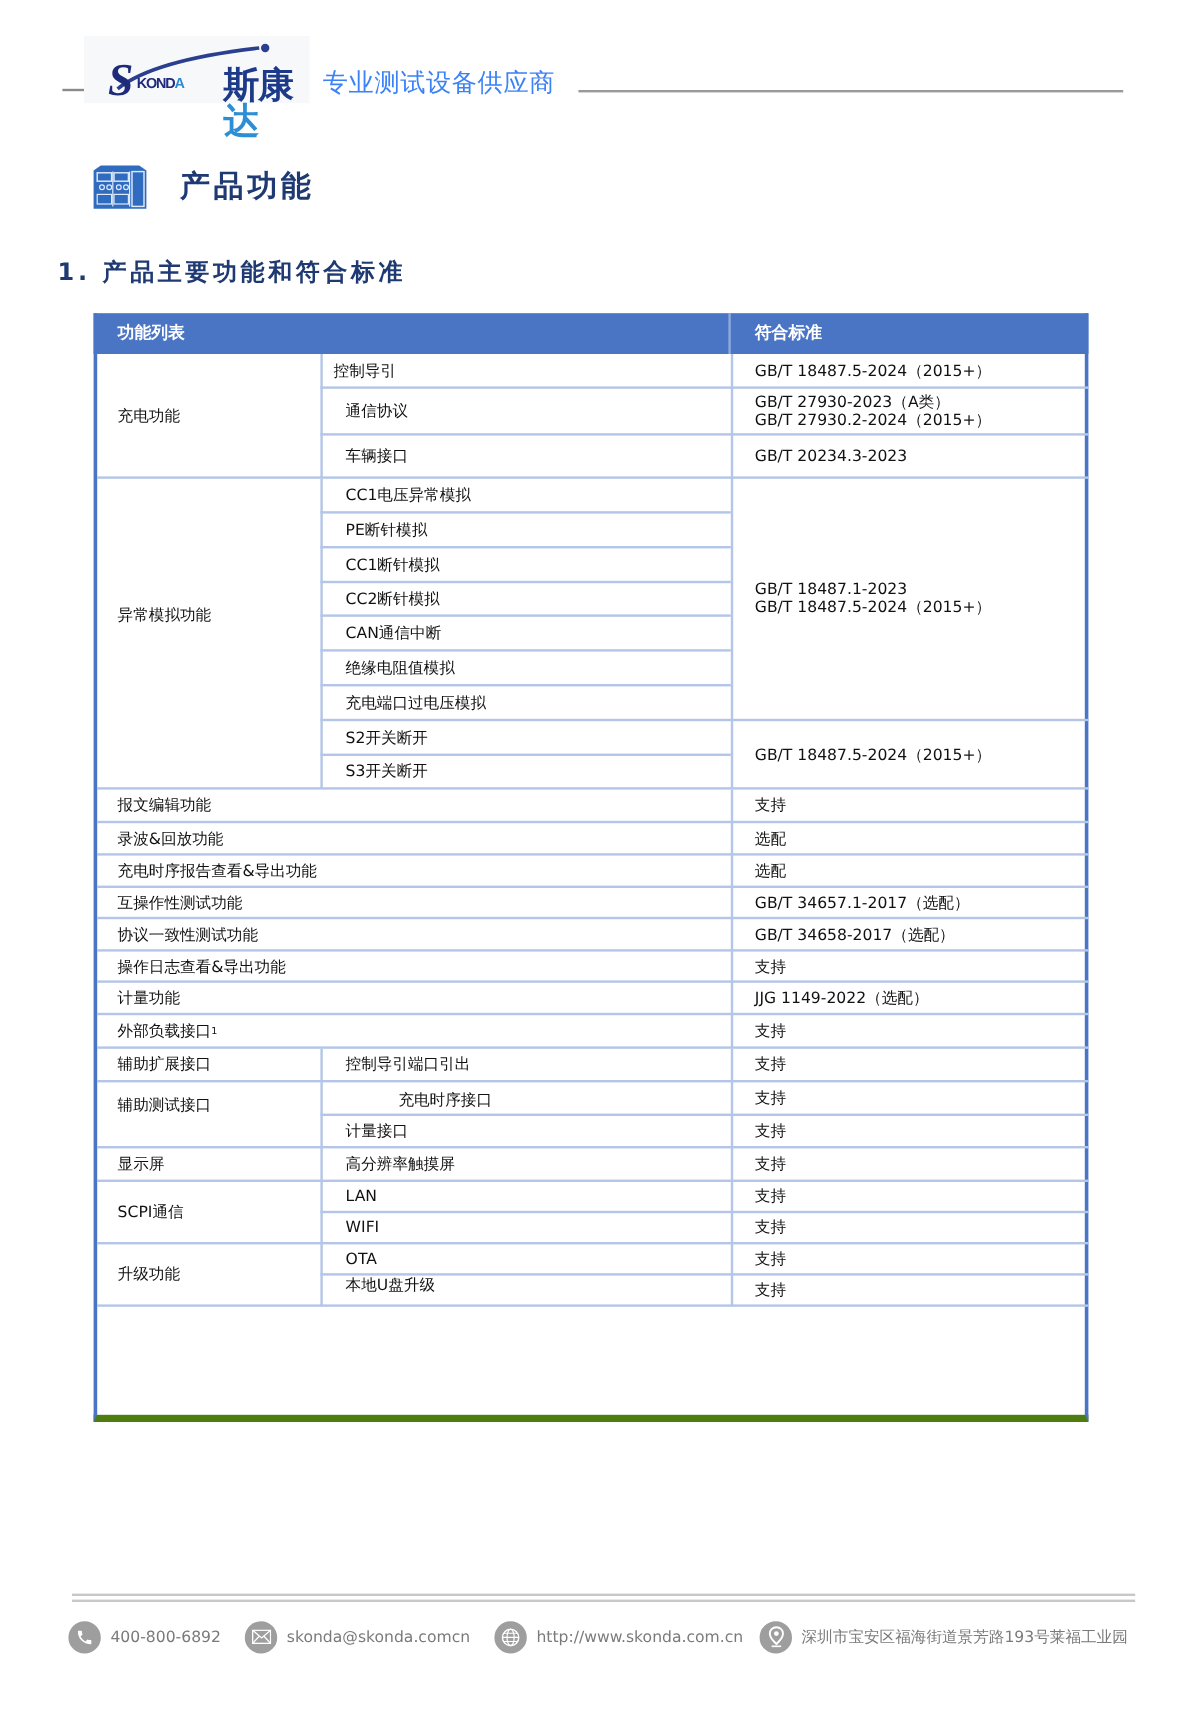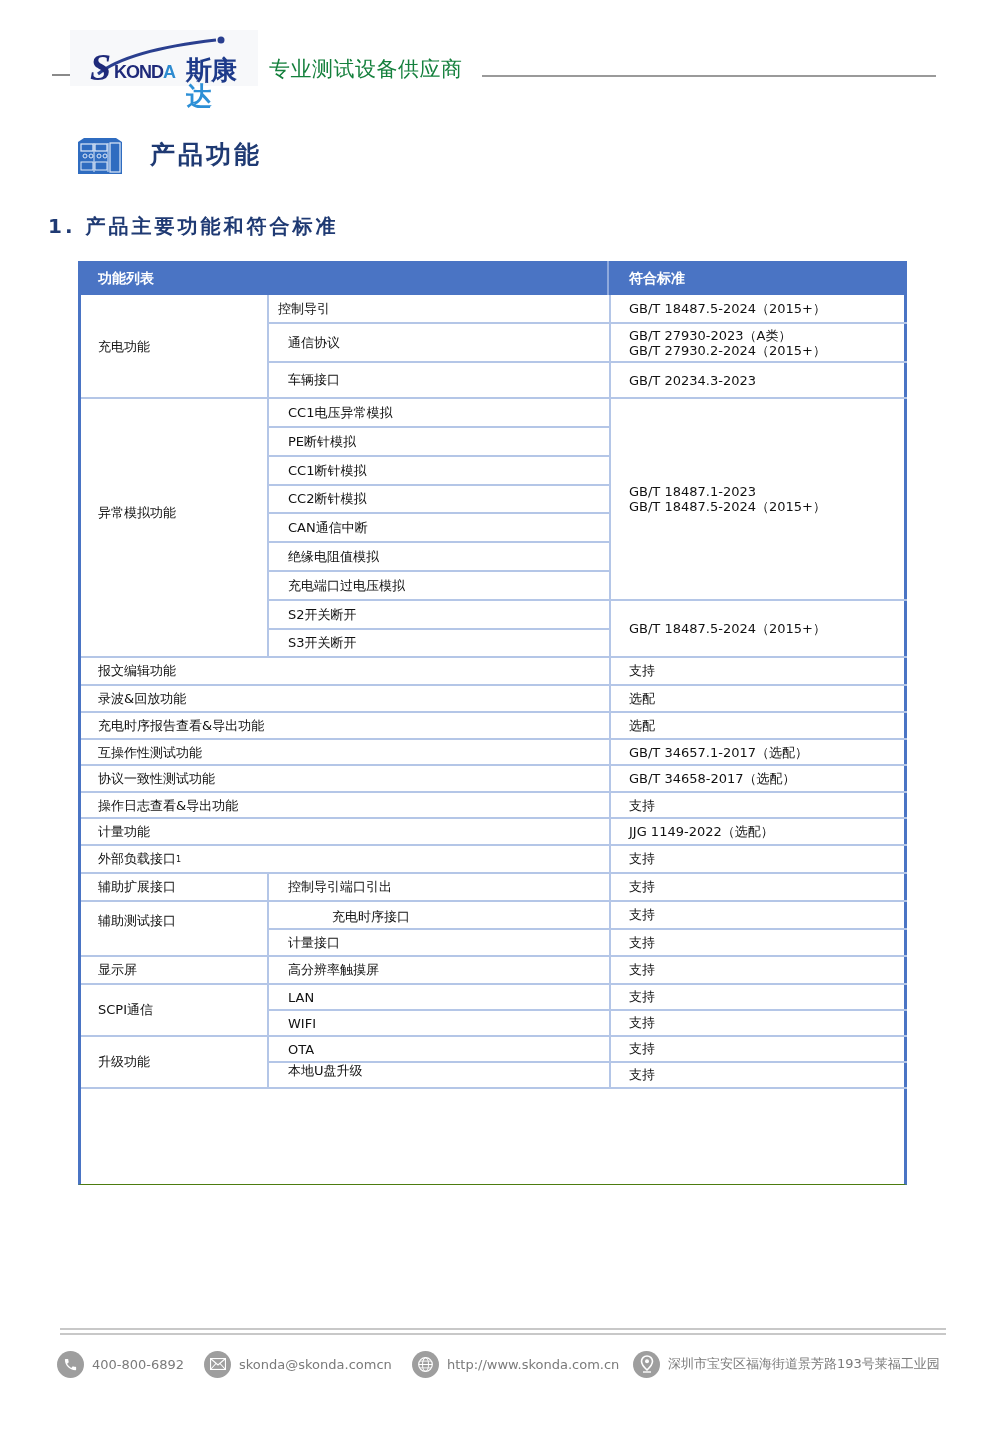--- a/index.html
+++ b/index.html
@@ -5,34 +5,34 @@
   * { box-sizing: border-box; margin: 0; padding: 0; }
   html, body { width: 1000px; height: 1444px; background: #ffffff; overflow: hidden; }
   body { position: relative; font-family: "DejaVu Sans", "Liberation Sans", sans-serif; color: #222; }
 
   
   .hdr-line-left { position: absolute; left: 52px; top: 74px; width: 42px; height: 2px; background: #8a8a8a; }
   .hdr-line-right { position: absolute; left: 482px; top: 75px; width: 454px; height: 2px; background: #9a9a9a; }
   .logo { position: absolute; left: 70px; top: 30px; width: 188px; height: 56px; background: #f7f8fa; }
   .logo-swoosh { position: absolute; left: 18px; top: 6px; width: 150px; height: 40px; }
   .logo-s { position: absolute; left: 20px; top: 18px; font-family: "Liberation Serif", serif; font-style: italic; font-weight: bold; font-size: 38px; color: #1f2a7a; line-height: 1; }
-  .logo-konda { position: absolute; left: 44px; top: 33px; font-family: "Liberation Sans", sans-serif; font-weight: bold; font-size: 18px; color: #1f2a7a; letter-spacing: -1px; line-height: 1; }
+  .logo-konda { position: absolute; left: 44px; top: 33px; font-family: "Liberation Sans", sans-serif; font-weight: bold; font-size: 12px; color: #1f2a7a; letter-spacing: -1px; line-height: 1; }
   .logo-konda .a { color: #2d8bd0; }
-  .logo-cn { position: absolute; left: 116px; top: 27px; font-weight: bold; font-size: 26px; color: #1d3a8a; line-height: 1; letter-spacing: -1px; }
+  .logo-cn { position: absolute; left: 116px; top: 27px; font-weight: bold; font-size: 30px; color: #1d3a8a; line-height: 1; letter-spacing: -1px; }
   .logo-cn .da { color: #2c8fd6; }
-  .slogan { position: absolute; left: 269px; top: 59px; font-size: 21px; color: #15803d; line-height: 1; letter-spacing: 0.5px; }
+  .slogan { position: absolute; left: 269px; top: 59px; font-size: 21px; color: #3b82f6; line-height: 1; letter-spacing: 0.5px; }
 
   
   .sec-icon { position: absolute; left: 74px; top: 137px; width: 52px; height: 38px; }
   .sec-title { position: absolute; left: 150px; top: 142px; font-size: 25px; font-weight: bold; color: #1f3a73; letter-spacing: 3px; line-height: 1; }
   .sub-title { position: absolute; left: 48px; top: 216px; font-size: 20px; font-weight: bold; color: #1f3a73; letter-spacing: 3px; line-height: 1; }
 
   
   .tbl { position: absolute; left: 78px; top: 261px; width: 829px; height: 924px;
-         border-left: 3px solid #4a74c4; border-right: 3px solid #4a74c4; border-bottom: 1px solid #4d7c0f; }
+         border-left: 3px solid #4a74c4; border-right: 3px solid #4a74c4; border-bottom: 6px solid #4d7c0f; }
   .thead { position: absolute; left: -3px; top: 0; width: 829px; height: 34px; background: #4a74c4; }
   .th { position: absolute; top: 0; height: 34px; line-height: 34px; color: #ffffff; font-weight: bold; font-size: 14px; }
   .th-div { position: absolute; left: 529px; top: 0; width: 2px; height: 34px; background: #8fa9dc; }
 
   .cell { position: absolute; font-size: 13px; color: #111; display: flex; align-items: center; }
   .hline { position: absolute; height: 2px; background: #b4c6e7; }
   .vline { position: absolute; width: 2px; background: #b4c6e7; }
   .multi { flex-direction: column; align-items: flex-start; justify-content: center; line-height: 15px; }
   sup.fn { font-size: 8px; vertical-align: 2px; }
 

